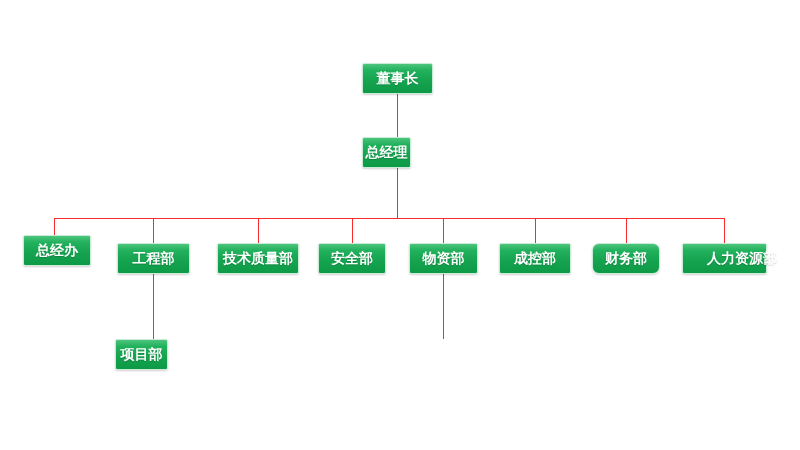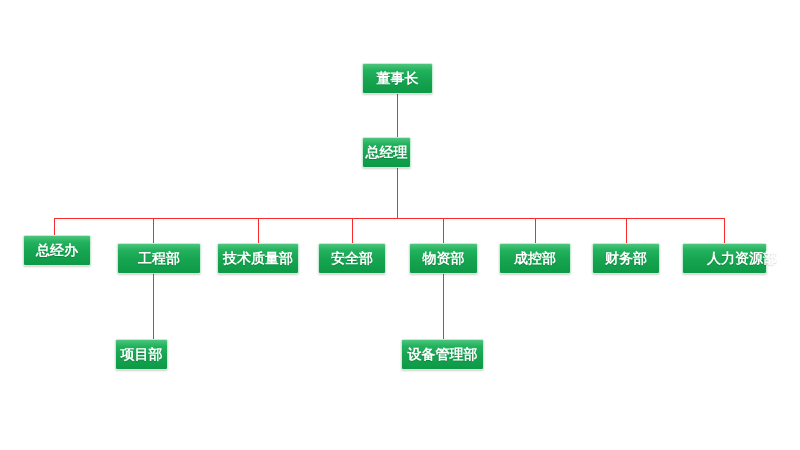--- a/index.html
+++ b/index.html
@@ -39,26 +39,26 @@
     position: absolute;
     background: #fb2b2b;
   }
   .line.v { width: 1px; }
   .line.h { height: 1px; }
 
   
   #n-chairman        { left: 362px; top:  63px; width: 71px; }
   #n-general-manager { left: 362px; top: 137px; width: 49px; }
   #n-gm-office       { left:  23px; top: 235px; width: 68px; }
-  #n-engineering     { left: 117px; top: 243px; width: 84px; text-align: center; }
+  #n-engineering     { left: 117px; top: 243px; width: 73px; text-align: center; }
   #n-tech-quality    { left: 217px; top: 243px; width: 82px; }
   #n-safety          { left: 318px; top: 243px; width: 68px; }
   #n-materials       { left: 409px; top: 243px; width: 69px; }
   #n-cost-control    { left: 499px; top: 243px; width: 72px; }
-  #n-finance         { left: 592px; top: 243px; width: 68px; }
+  #n-finance         { left: 592px; top: 243px; width: 68px; border-radius: 7px; }
   #n-hr              { left: 682px; top: 243px; width: 85px; padding-left: 35px; }
   #n-project         { left: 115px; top: 339px; width: 53px; }
   #n-equipment-mgmt  { left: 401px; top: 339px; width: 83px; }
 
   
   #l-chairman-gm   { left: 397px; top:  94px; height: 43px; }
   #l-gm-bus        { left: 397px; top: 168px; height: 50px; }
   #l-bus           { left:  54px; top: 218px; width: 671px; }
   #l-drop-gmoffice { left:  54px; top: 218px; height: 26px; }
   #l-drop-eng      { left: 153px; top: 218px; height: 26px; }
@@ -94,15 +94,14 @@
   <div class="node" id="n-general-manager">总经理</div>
   <div class="node" id="n-gm-office">总经办</div>
   <div class="node" id="n-engineering">工程部</div>
   <div class="node" id="n-tech-quality">技术质量部</div>
   <div class="node" id="n-safety">安全部</div>
   <div class="node" id="n-materials">物资部</div>
   <div class="node" id="n-cost-control">成控部</div>
   <div class="node" id="n-finance">财务部</div>
   <div class="node" id="n-hr">人力资源部</div>
   <div class="node" id="n-project">项目部</div>
-  <div class="node" id="n-equipment-mgmt">设备管理部</div>
 
 </div>
 
 </body></html>

